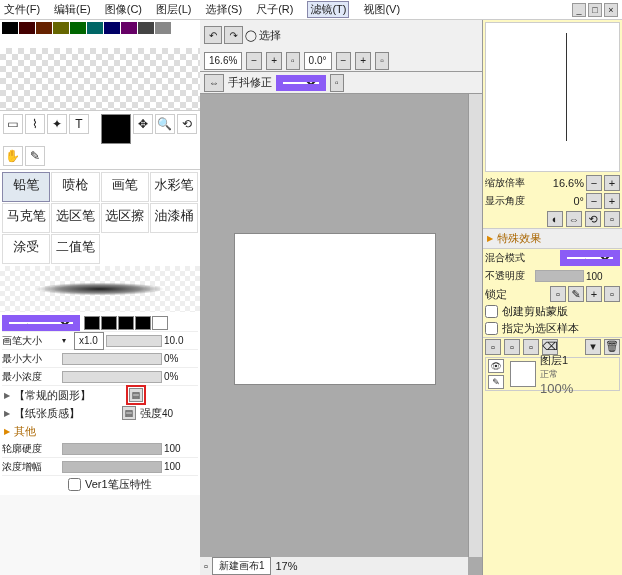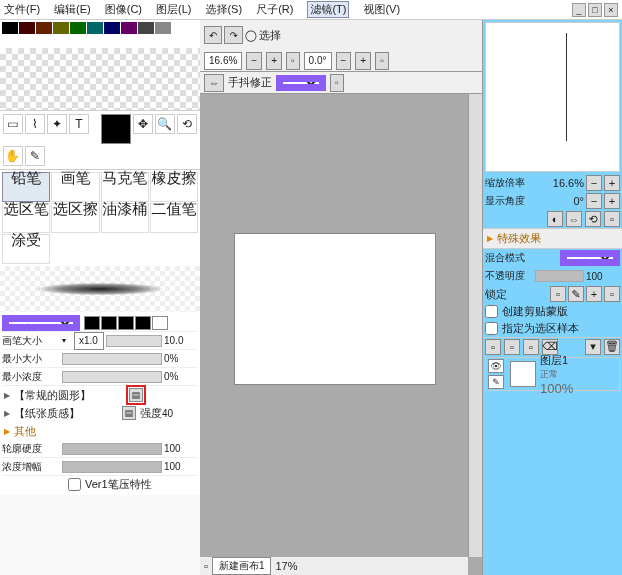--- a/index.html
+++ b/index.html
@@ -11,21 +11,21 @@
 .winbtn{width:14px;height:14px;background:#ddd;border:1px solid #999;display:flex;align-items:center;justify-content:center;font-size:9px}
 .main{display:flex;height:555px}
 .left{width:200px;display:flex;flex-direction:column;background:#f8f8f8}
 .swatches{height:28px;background:#fff;display:flex;padding:2px;gap:1px}
 .sw{width:16px;height:12px}
 .checker{height:62px;background:repeating-conic-gradient(#ddd 0 25%,#fff 0 50%) 0 0/12px 12px}
 .toolbar{background:#fff;padding:3px;display:flex;flex-wrap:wrap;gap:2px;border-top:1px solid #ccc}
 .tbtn{width:20px;height:20px;border:1px solid #ccc;background:#fff;display:flex;align-items:center;justify-content:center;font-size:12px}
 .colorbox{width:30px;height:30px;background:#000;border:1px solid #888;margin-left:auto}
 .brushgrid{background:#fff;padding:2px;display:grid;grid-template-columns:repeat(4,1fr);gap:1px;border-top:1px solid #ccc}
-.bcell{height:30px;border:1px solid #ddd;font-size:15px;display:flex;align-items:flex-end;justify-content:center;padding-bottom:13px;position:relative}
+.bcell{height:30px;border:1px solid #ddd;font-size:13px;display:flex;align-items:flex-end;justify-content:center;padding-bottom:7px;position:relative}
 .bcell.sel{background:#e0e8f0;border-color:#88a}
 .preview{height:46px;background:repeating-conic-gradient(#eee 0 25%,#fff 0 50%) 0 0/10px 10px;display:flex;align-items:center;justify-content:center}
 .stroke{width:170px;height:18px;background:radial-gradient(ellipse 80px 8px,#222 0%,#888 50%,transparent 80%)}
 .props{background:#fff;padding:2px}
 .prow{display:flex;align-items:center;height:18px;gap:2px;border-bottom:1px solid #eee}
 .prow .lbl{width:58px;font-size:10px}
 .prow .tri{width:10px;font-size:8px}
 .slider{flex:1;height:12px;background:#ddd;border:1px solid #aaa;position:relative}
 .slider .fill{position:absolute;left:0;top:0;bottom:0;background:#bbb}
 .val{width:34px;font-size:10px;padding-right:2px}
@@ -40,21 +40,21 @@
 .center{flex:1;background:#aaa;display:flex;flex-direction:column;position:relative}
 .ctop{height:30px;background:#f0f0f0;display:flex;align-items:center;gap:2px;padding:0 4px}
 .ctop2{height:22px;background:#f0f0f0;display:flex;align-items:center;gap:4px;padding:0 4px;border-bottom:1px solid #999}
 .btn{height:18px;padding:0 4px;background:#ddd;border:1px solid #888;display:inline-flex;align-items:center;font-size:10px}
 .input{height:18px;background:#fff;border:1px solid #888;padding:0 4px;font-size:10px;display:inline-flex;align-items:center}
 .canvaswrap{flex:1;position:relative;background:#aaa}
 .canvas{position:absolute;left:35px;top:140px;width:200px;height:150px;background:#fff;box-shadow:0 0 0 1px #888}
 .scrollbar-v{position:absolute;right:0;top:0;bottom:18px;width:14px;background:#ddd;border-left:1px solid #999}
 .scrollbar-h{position:absolute;left:0;right:14px;bottom:0;height:18px;background:#eee;display:flex;align-items:center;gap:4px;padding:0 4px}
 .doctab{background:#fff;border:1px solid #888;padding:1px 6px;font-size:10px}
-.right{width:140px;background:#7dd3fc;border-left:1px solid #999;display:flex;flex-direction:column}
+.right{width:140px;background:#fef9c3;border-left:1px solid #999;display:flex;flex-direction:column}
 .navprev{height:150px;background:#fff;margin:2px;border:1px solid #ccc;position:relative}
 .navprev .line{position:absolute;left:60%;top:10px;bottom:30px;width:1px;background:#333}
 .rrow{display:flex;align-items:center;height:18px;padding:0 2px;gap:2px}
 .rrow .lbl{flex:1;font-size:10px}
 .rbtn{width:16px;height:16px;background:#ddd;border:1px solid #888;display:flex;align-items:center;justify-content:center;font-size:11px}
 .sec-hdr{background:#eee;border-top:1px solid #ccc;border-bottom:1px solid #ccc;padding:2px 4px;display:flex;align-items:center;gap:4px}
 .sec-hdr .arr{color:#d80;font-size:8px}
 .layerrow{display:flex;align-items:center;height:34px;padding:2px;gap:4px;border:1px solid #ccc;margin:2px}
 .layerthumb{width:26px;height:26px;background:#fff;border:1px solid #888}
 .eyecol{width:18px;display:flex;flex-direction:column;gap:2px}
@@ -103,28 +103,29 @@
       <div class="tbtn">T</div>
       <div class="colorbox"></div>
       <div class="tbtn">✥</div>
       <div class="tbtn">🔍</div>
       <div class="tbtn">⟲</div>
       <div class="tbtn">✋</div>
       <div class="tbtn">✎</div>
     </div>
     <div class="brushgrid">
       <div class="bcell sel">铅笔</div>
+      <div class="bcell">喷枪</div>
       <div class="bcell">画笔</div>
+      <div class="bcell">水彩笔</div>
       <div class="bcell">马克笔</div>
-      <div class="bcell">橡皮擦</div>
       <div class="bcell">选区笔</div>
       <div class="bcell">选区擦</div>
       <div class="bcell">油漆桶</div>
+      <div class="bcell">涂受</div>
       <div class="bcell">二值笔</div>
-      <div class="bcell">涂受</div>
     </div>
     <div class="preview">
         <div class="stroke"></div>
       </div>
     <div class="props">
       <div class="prow">
         <select style="width:78px"><option>正常</option></select>
         <div class="modes">
           <div class="mode b"></div>
           <div class="mode b"></div>

